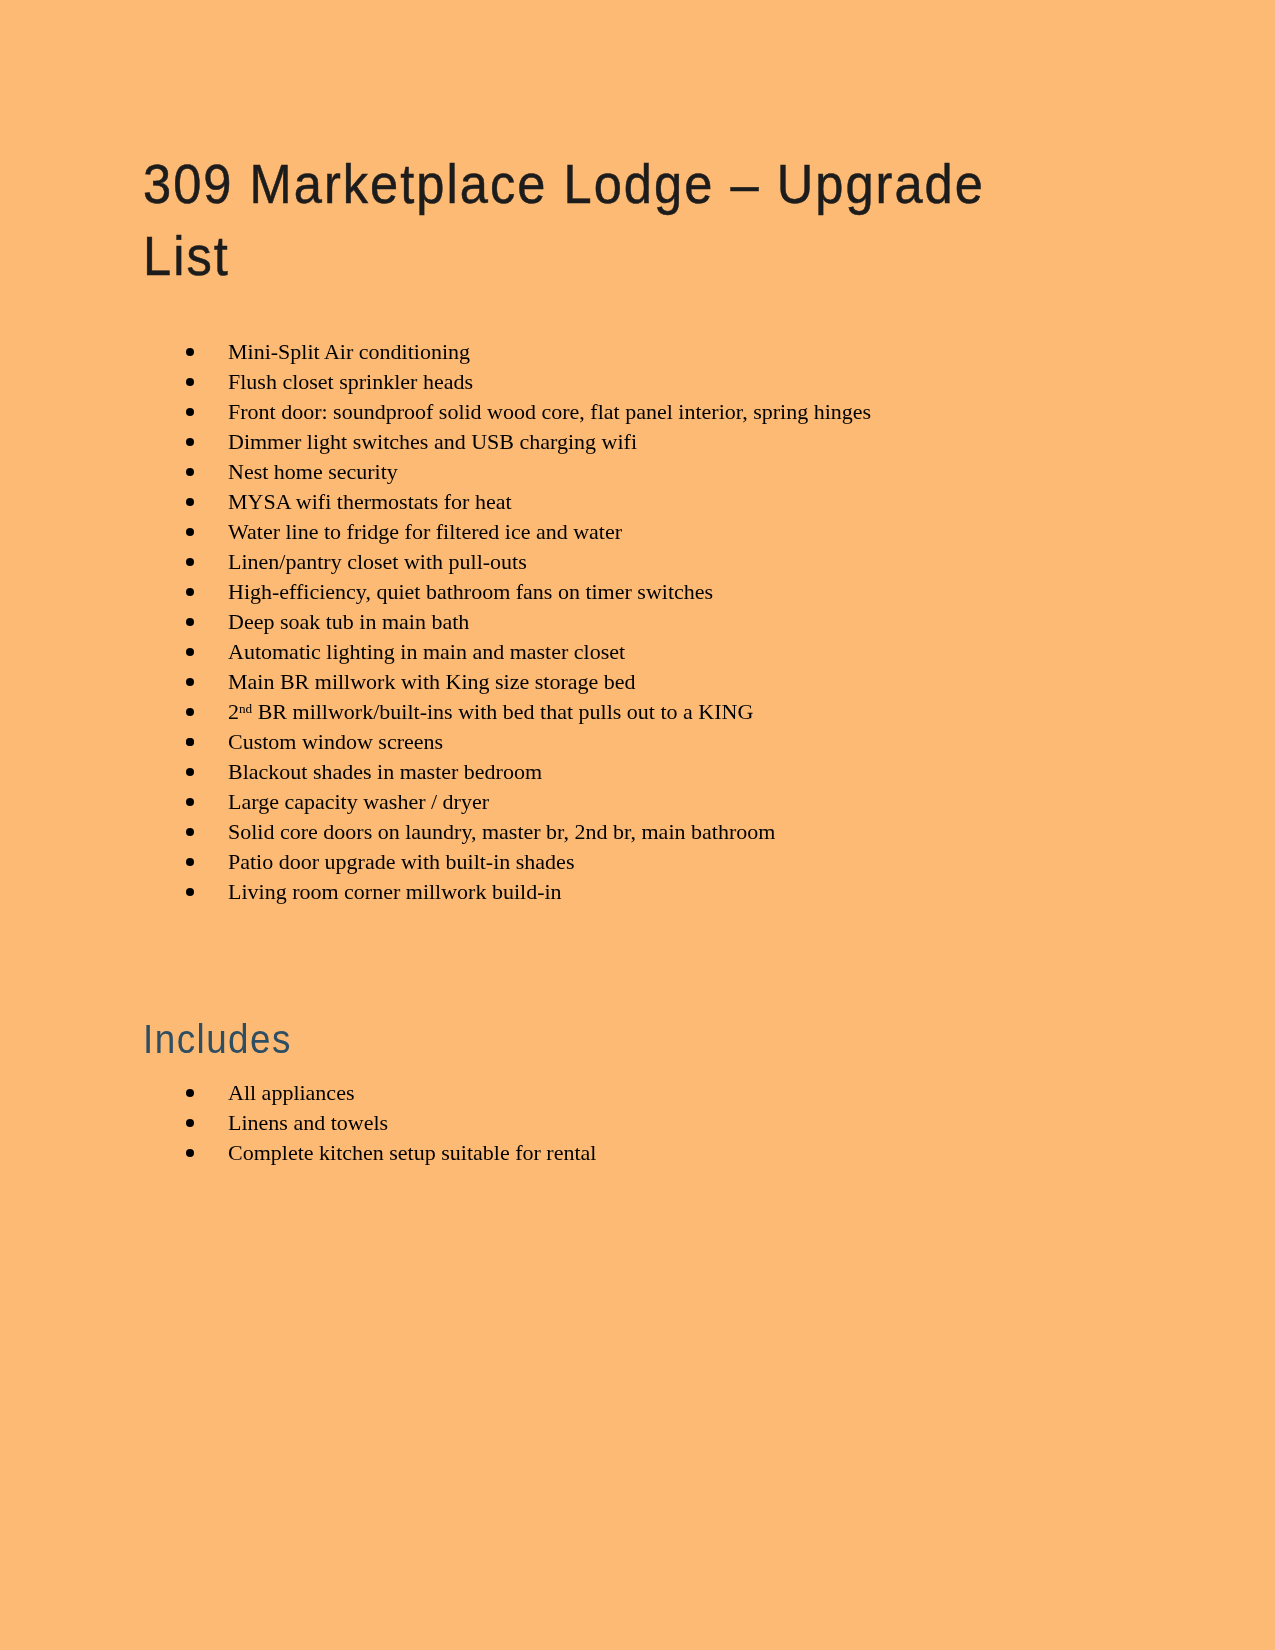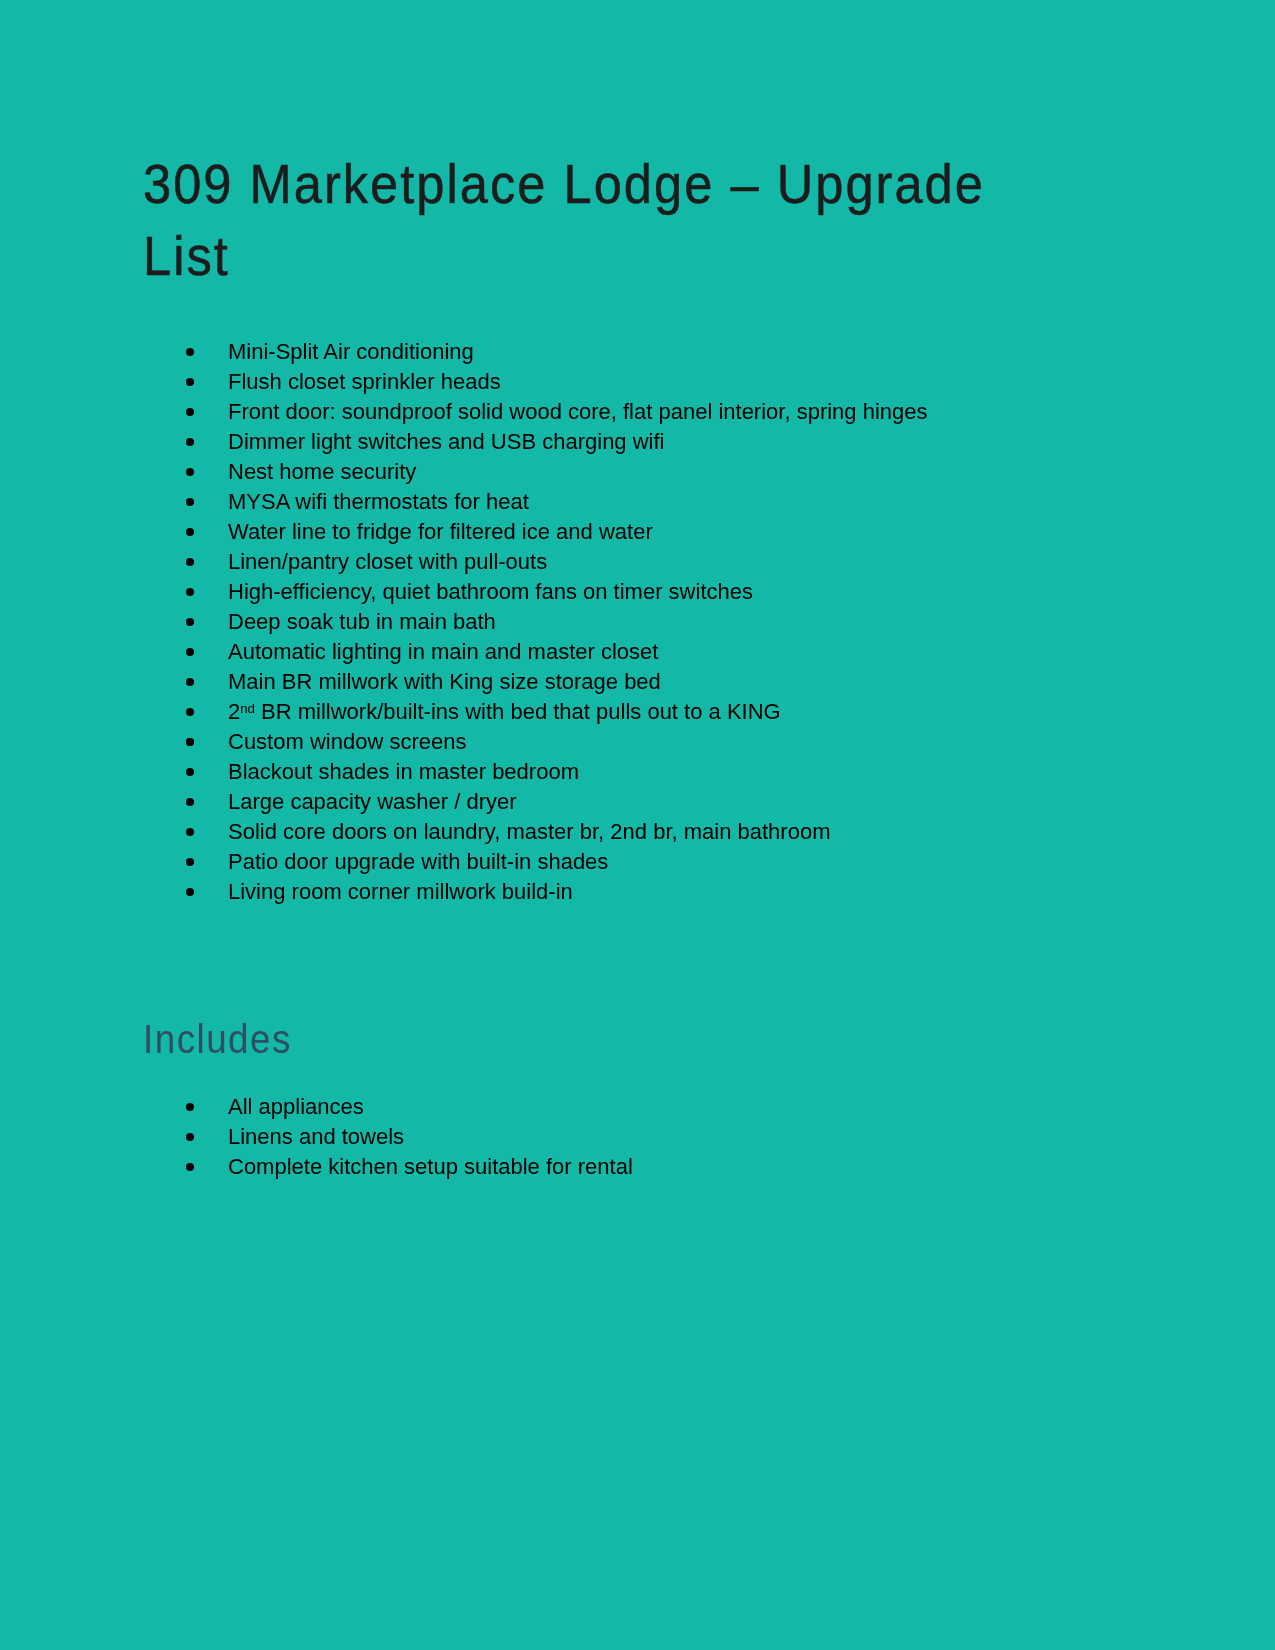--- a/index.html
+++ b/index.html
@@ -39,20 +39,21 @@
   ul.doc-list {
     list-style: none;
     margin: 45px 0 0 0;
     padding: 0 0 0 85px;
     font-size: 22px;
     line-height: 30px;
     color: #000000;
   }
   ul.doc-list li {
     position: relative;
+    font-family: Liberation Serif, serif;
   }
   .bullet {
     position: absolute;
     left: -42px;
     top: 11px;
     width: 8px;
     height: 8px;
     border-radius: 50%;
     background: #000000;
   }
@@ -67,27 +68,27 @@
     margin: 108px 0 0 0;
     font-size: 40px;
     line-height: 48px;
     font-weight: 400;
     letter-spacing: 1.6px;
     color: var(--accent, #2e4e63);
     transform: scaleX(0.92);
     transform-origin: left top;
   }
   ul.includes-list {
-    margin-top: 29px;
+    margin-top: 15px;
   }
 </style>
 </head>
 <body>
 
-<div class="page" style="--accent: #2e4e63; background: #14b8a6; color: rgb(0, 0, 0);">
+<div class="page" style="--accent: #2e4e63; background: #fdba74; color: rgb(0, 0, 0);">
   <div class="content">
 
     <h1 class="doc-title" style="color: rgb(28, 28, 28); -webkit-text-stroke: 0.5px rgb(28, 28, 28);">309 Marketplace Lodge – Upgrade
 List</h1>
 
     <ul class="doc-list">
         <li><span class="bullet"></span><span>Mini-Split Air conditioning</span></li>
         <li><span class="bullet"></span><span>Flush closet sprinkler heads</span></li>
         <li><span class="bullet"></span><span>Front door: soundproof solid wood core, flat panel interior, spring hinges</span></li>
         <li><span class="bullet"></span><span>Dimmer light switches and USB charging wifi</span></li>

